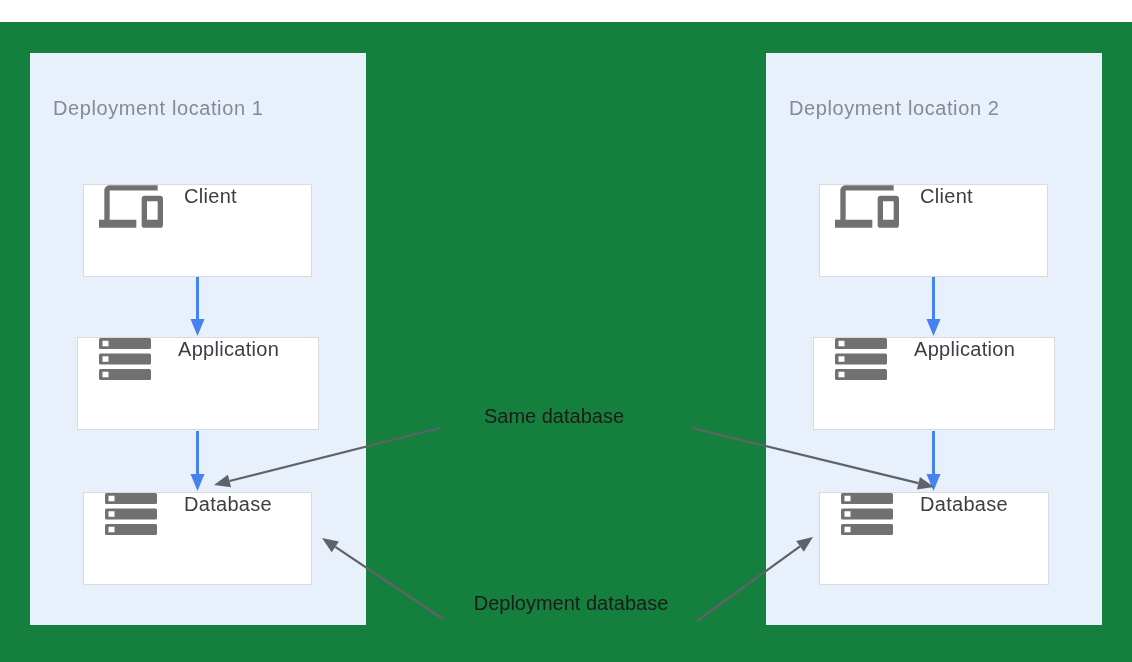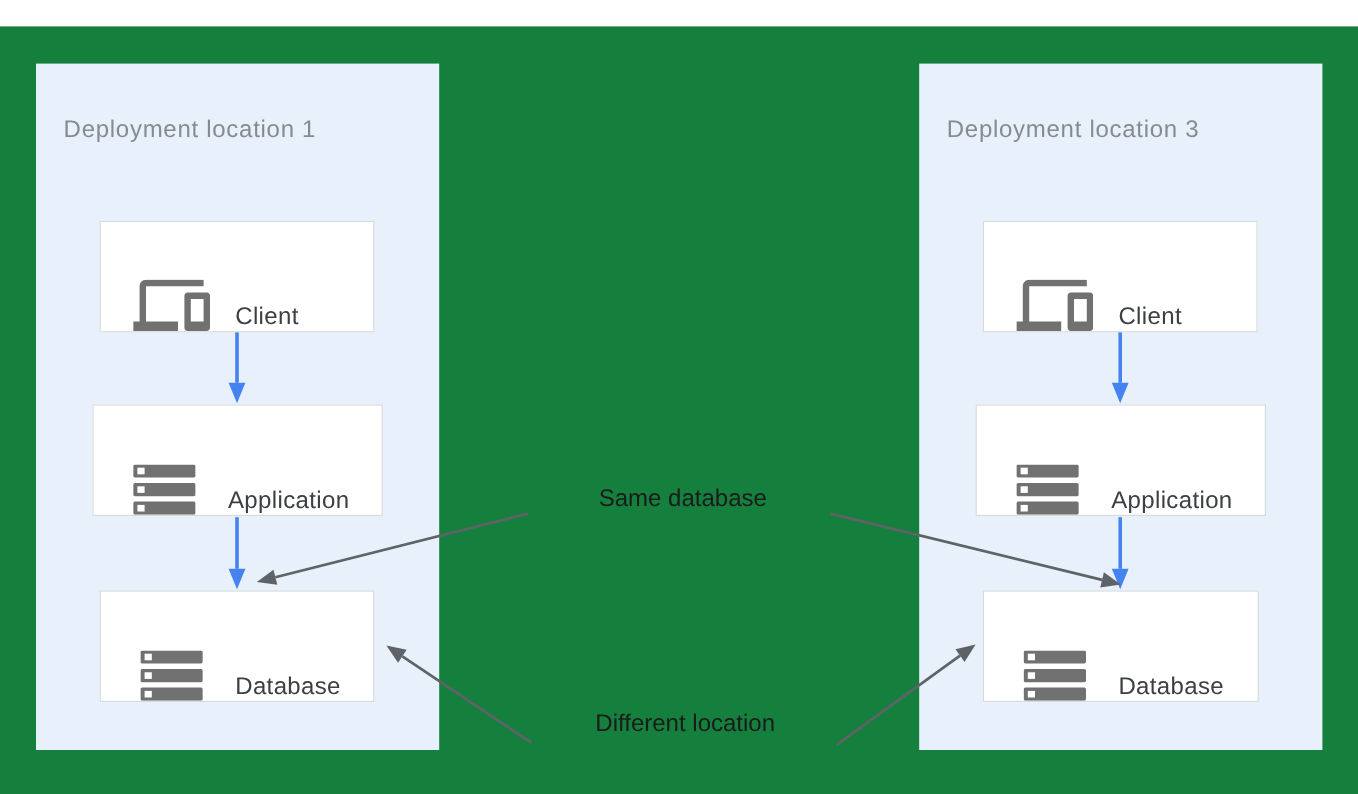--- a/index.html
+++ b/index.html
@@ -33,22 +33,22 @@
     letter-spacing: 0.6px;
     color: var(--panel-title-color, #878b90);
     white-space: nowrap;
   }
 
   .node {
     position: absolute;
     background: var(--box-bg, #ffffff);
     border: 1px solid var(--box-border, #d8dadd);
     display: flex;
-    align-items: flex-end;
-    padding-left: 26px;
+    align-items: flex-start;
+    padding-left: 14px;
   }
   .node .icon {
     width: 66px;
     display: flex;
     justify-content: center;
     align-items: center;
     flex: 0 0 66px;
   }
   .node-label {
     margin-left: 20px;
@@ -83,21 +83,21 @@
 </style>
 </head>
 <body>
 
 <div class="stage">
 
   <section class="panel panel-left">
     <div class="panel-title">Deployment location 1</div>
   </section>
   <section class="panel panel-right">
-    <div class="panel-title">Deployment location 3</div>
+    <div class="panel-title">Deployment location 2</div>
   </section>
 
   <div class="node" style="left:83px; top:162px; width:229px; height:93px;">
     <span class="icon">
       <svg width="64" height="43" viewBox="0 4 24 16" aria-hidden="true">
         <path fill="var(--icon-gray)" d="M4 6h18V4H4c-1.1 0-2 .9-2 2v11H0v3h14v-3H4V6zm19 2h-6c-.55 0-1 .45-1 1v10c0 .55.45 1 1 1h6c.55 0 1-.45 1-1V9c0-.55-.45-1-1-1zm-1 9h-4v-7h4v7z"></path>
       </svg>
     </span>
     <span class="node-label">Client</span>
   </div>
@@ -215,20 +215,20 @@
     <g>
       <line class="ann-line" x1="443" y1="597" x2="335.3" y2="524.9"></line>
       <polygon class="ann-head" points="322,516 338.9,519.5 331.7,530.3"></polygon>
     </g>
     <g>
       <line class="ann-line" x1="697" y1="599" x2="800" y2="524.4"></line>
       <polygon class="ann-head" points="813,515 803.8,529.7 796.2,519.1"></polygon>
     </g>
   </svg>
 
-  <div class="annotation" style="left:419px; top:379px;">
+  <div class="annotation" style="left:404px; top:379px;">
     <div>Same database</div>
   </div>
   <div class="annotation" style="left:421px; top:566px;">
-    <div>Different location</div>
+    <div>Deployment database</div>
   </div>
 
 </div>
 
 </body></html>

